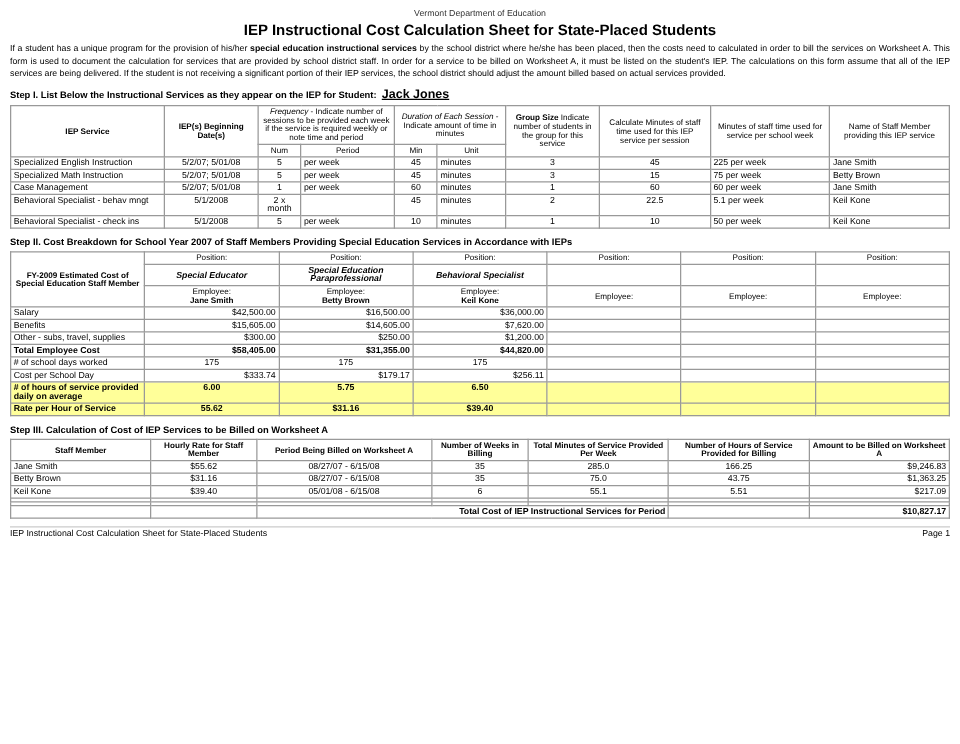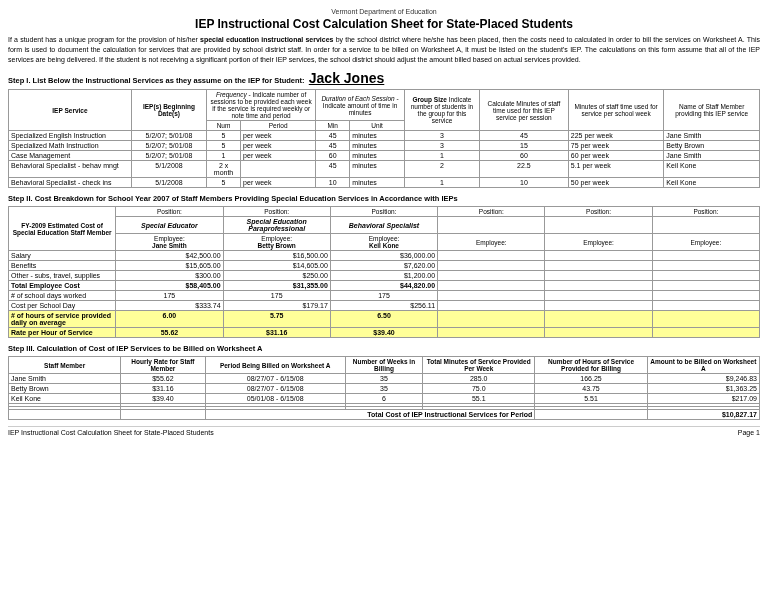--- a/index.html
+++ b/index.html
@@ -32,21 +32,21 @@
       text-align: justify;
     }
     .intro-text b { font-weight: bold; }
     .step-header {
       font-size: 7.5px;
       font-weight: bold;
       margin-bottom: 3px;
     }
     .student-name {
       font-weight: bold;
-      font-size: 14px;
+      font-size: 10px;
       text-decoration: underline;
     }
     table {
       width: 100%;
       border-collapse: collapse;
       font-size: 7px;
       margin-bottom: 6px;
     }
     td, th {
       border: 1px solid #999;
@@ -91,21 +91,21 @@
 <div class="page-header">
   <div class="dept">Vermont Department of Education</div>
   <div class="title">IEP Instructional Cost Calculation Sheet for State-Placed Students</div>
 </div>
 
 <div class="intro-text">
   If a student has a unique program for the provision of his/her <b>special education instructional services</b> by the school district where he/she has been placed, then the costs need to calculated in order to bill the services on Worksheet A. This form is used to document the calculation for services that are provided by school district staff. In order for a service to be billed on Worksheet A, it must be listed on the student's IEP. The calculations on this form assume that all of the IEP services are being delivered. If the student is not receiving a significant portion of their IEP services, the school district should adjust the amount billed based on actual services provided.
 </div>
 
 <div class="step-header">
-  <span>Step I. List Below the Instructional Services as they assume on the IEP for Student:</span>&nbsp;&nbsp;<span class="student-name">Jack Jones</span>
+  <span>Step I. List Below the Instructional Services as they appear on the IEP for Student:</span>&nbsp;&nbsp;<span class="student-name">Jack Jones</span>
 </div>
 
 <table>
   <thead>
     <tr>
       <td class="header-cell" rowspan="2" style="width:90px;"><b>IEP Service</b></td>
       <td class="header-cell" rowspan="2" style="width:55px;"><b>IEP(s) Beginning Date(s)</b></td>
       <td class="header-cell" colspan="2" style="width:80px;"><span class="col-header-italic">Frequency</span> - Indicate number of sessions to be provided each week if the service is required weekly or note time and period</td>
       <td class="header-cell" colspan="2" style="width:65px;"><span class="col-header-italic">Duration of Each Session</span> - Indicate amount of time in minutes</td>
       <td class="header-cell" rowspan="2" style="width:55px;"><b>Group Size</b> Indicate number of students in the group for this service</td>

